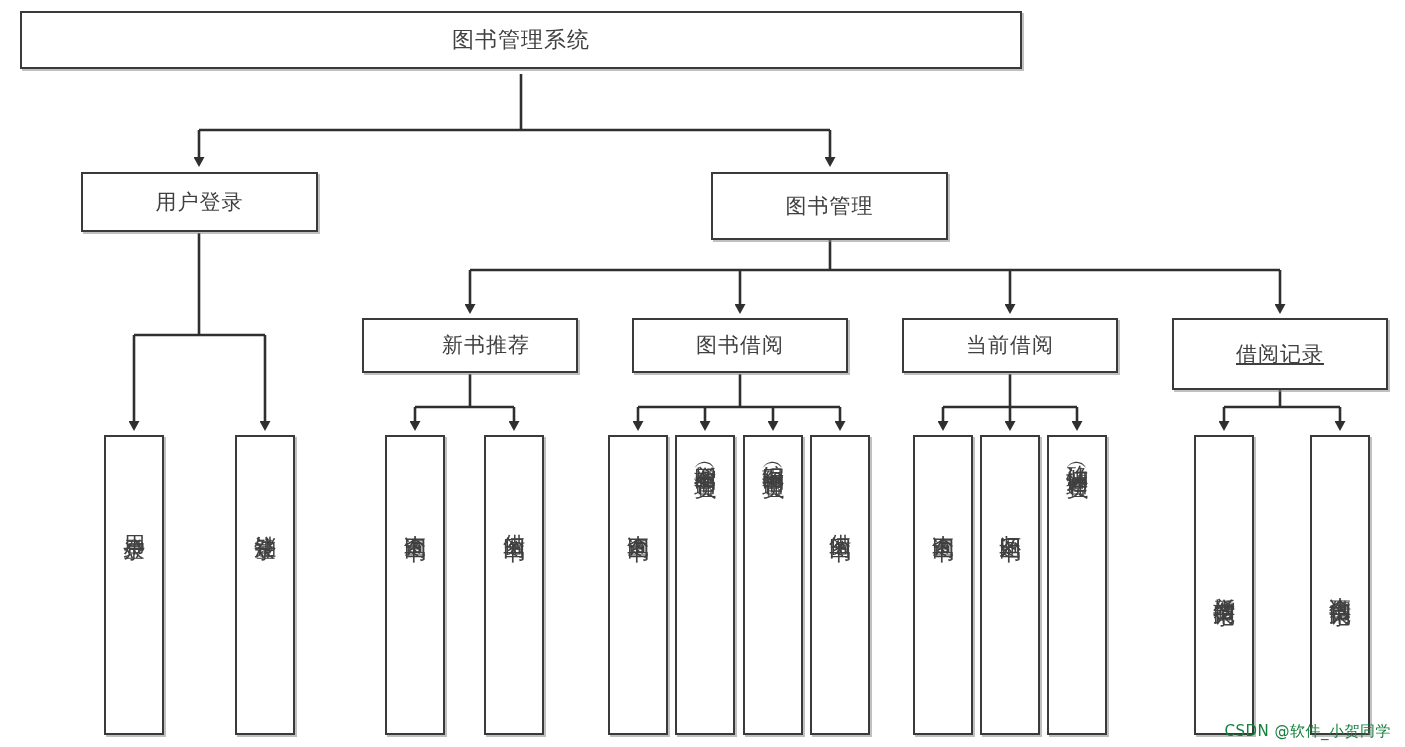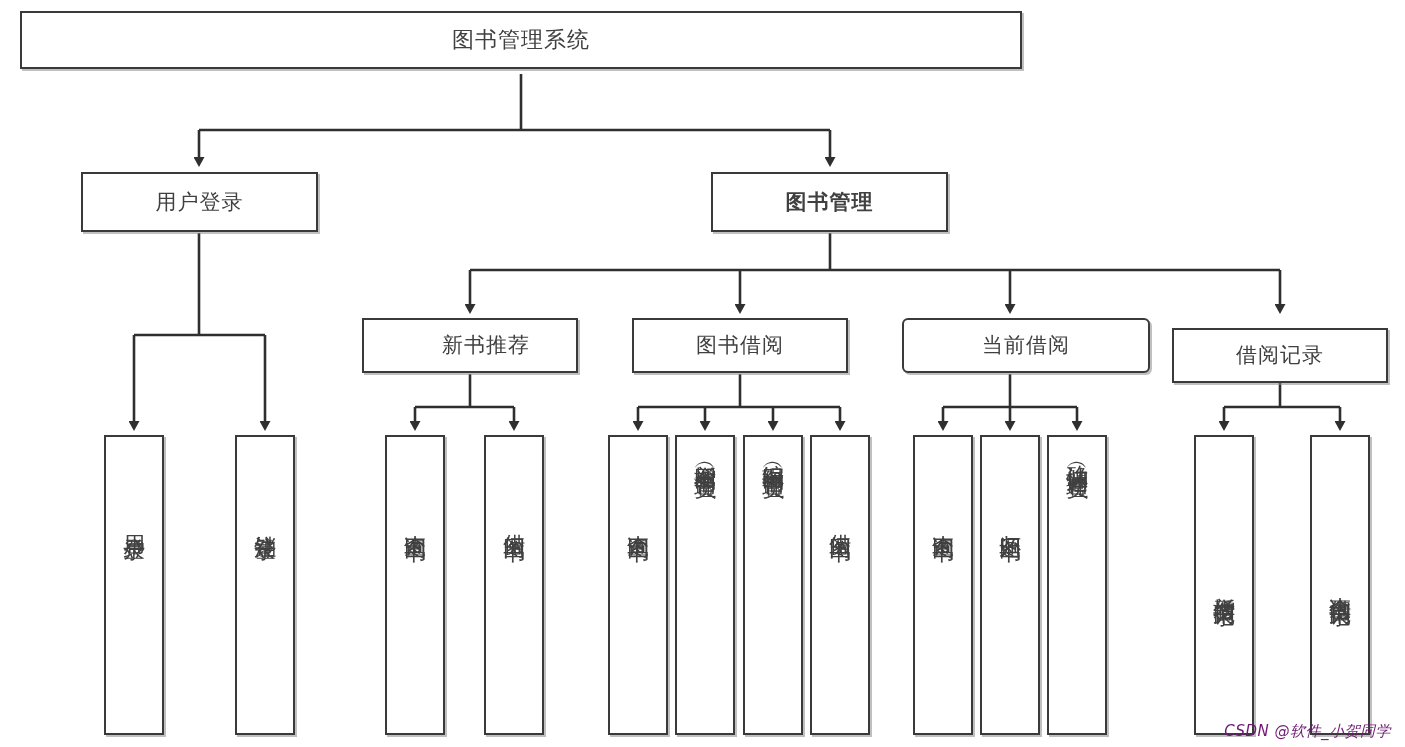--- a/index.html
+++ b/index.html
@@ -45,25 +45,24 @@
     letter-spacing:2px;
     white-space:nowrap;
   }
   .node.leaf.mid .label{margin-top:74px;}
   .node.leaf.tall .label{margin-top:4px;}
 
   #watermark{
     position:absolute;
     right:14px;bottom:6px;
     font-size:15px;
-    color:#701a75;
+    color:#15803d;
     letter-spacing:.5px;
     white-space:nowrap;
     pointer-events:none;
-    font-style:italic;
   }
 </style>
 </head>
 <body>
 
 <div id="diagram">
 
   <svg id="edges" viewBox="0 0 1405 747" width="1405" height="747" aria-hidden="true">
     <defs>
       <marker id="arw" markerWidth="10" markerHeight="11" refX="1" refY="5.5" orient="auto" markerUnits="userSpaceOnUse">
@@ -114,34 +113,34 @@
     </g>
   </svg>
 
   <div class="node root horiz" style="left:20px;top:11px;width:1002px;height:58px;">
     <span class="label">图书管理系统</span>
   </div>
 
   <div class="node horiz" style="left:81px;top:172px;width:237px;height:60px;">
     <span class="label">用户登录</span>
   </div>
-  <div class="node horiz" style="left:711px;top:172px;width:237px;height:60px;font-weight:bold;">
+  <div class="node horiz" style="left:711px;top:172px;width:237px;height:68px;">
     <span class="label">图书管理</span>
   </div>
 
   <div class="node horiz" style="left:362px;top:318px;width:216px;height:55px;padding-left:32px;">
     <span class="label">新书推荐</span>
   </div>
   <div class="node horiz" style="left:632px;top:318px;width:216px;height:55px;">
     <span class="label">图书借阅</span>
   </div>
-  <div class="node horiz" style="left:902px;top:318px;width:248px;height:55px;border-radius:6px;">
+  <div class="node horiz" style="left:902px;top:318px;width:216px;height:55px;">
     <span class="label">当前借阅</span>
   </div>
-  <div class="node horiz" style="left:1172px;top:328px;width:216px;height:55px;">
+  <div class="node horiz" style="left:1172px;top:318px;width:216px;height:72px;text-decoration:underline;">
     <span class="label">借阅记录</span>
   </div>
 
   <div class="node leaf mid" style="left:104px;top:435px;width:60px;height:300px;">
     <span class="label">用户登录</span>
   </div>
   <div class="node leaf mid" style="left:235px;top:435px;width:60px;height:300px;">
     <span class="label">注销登录</span>
   </div>
 

